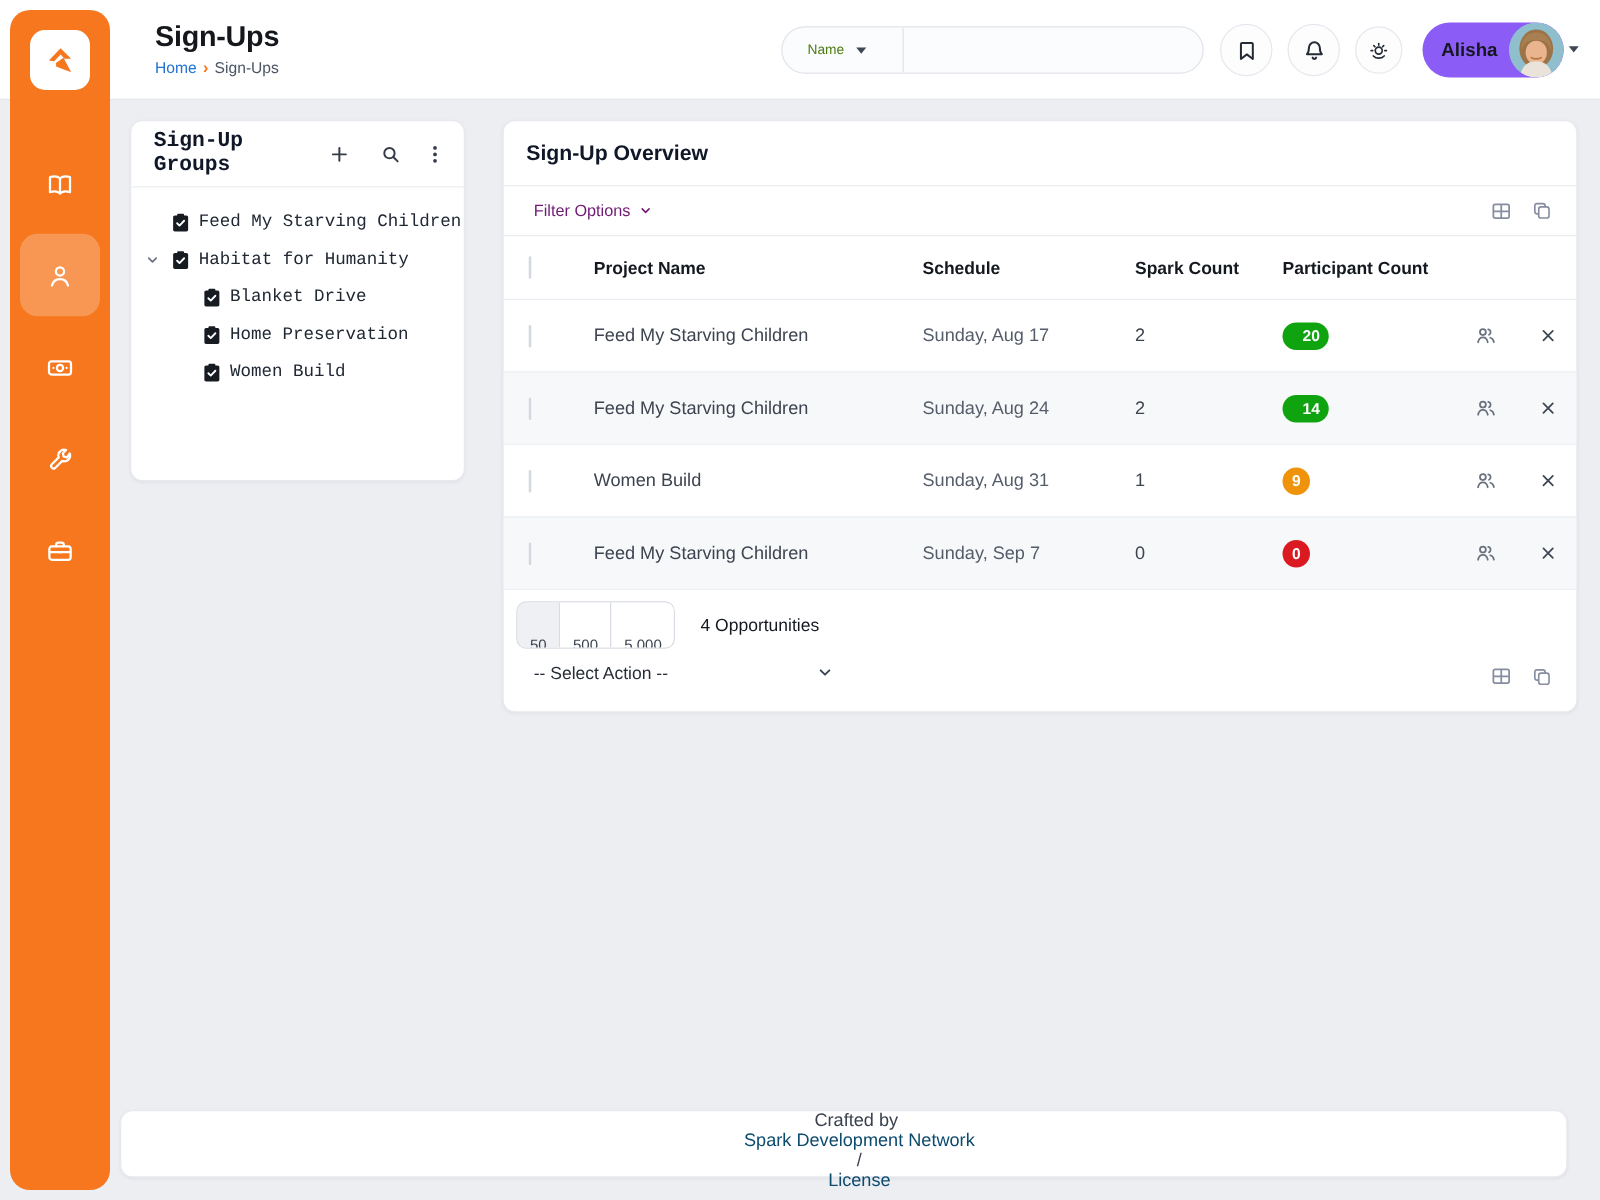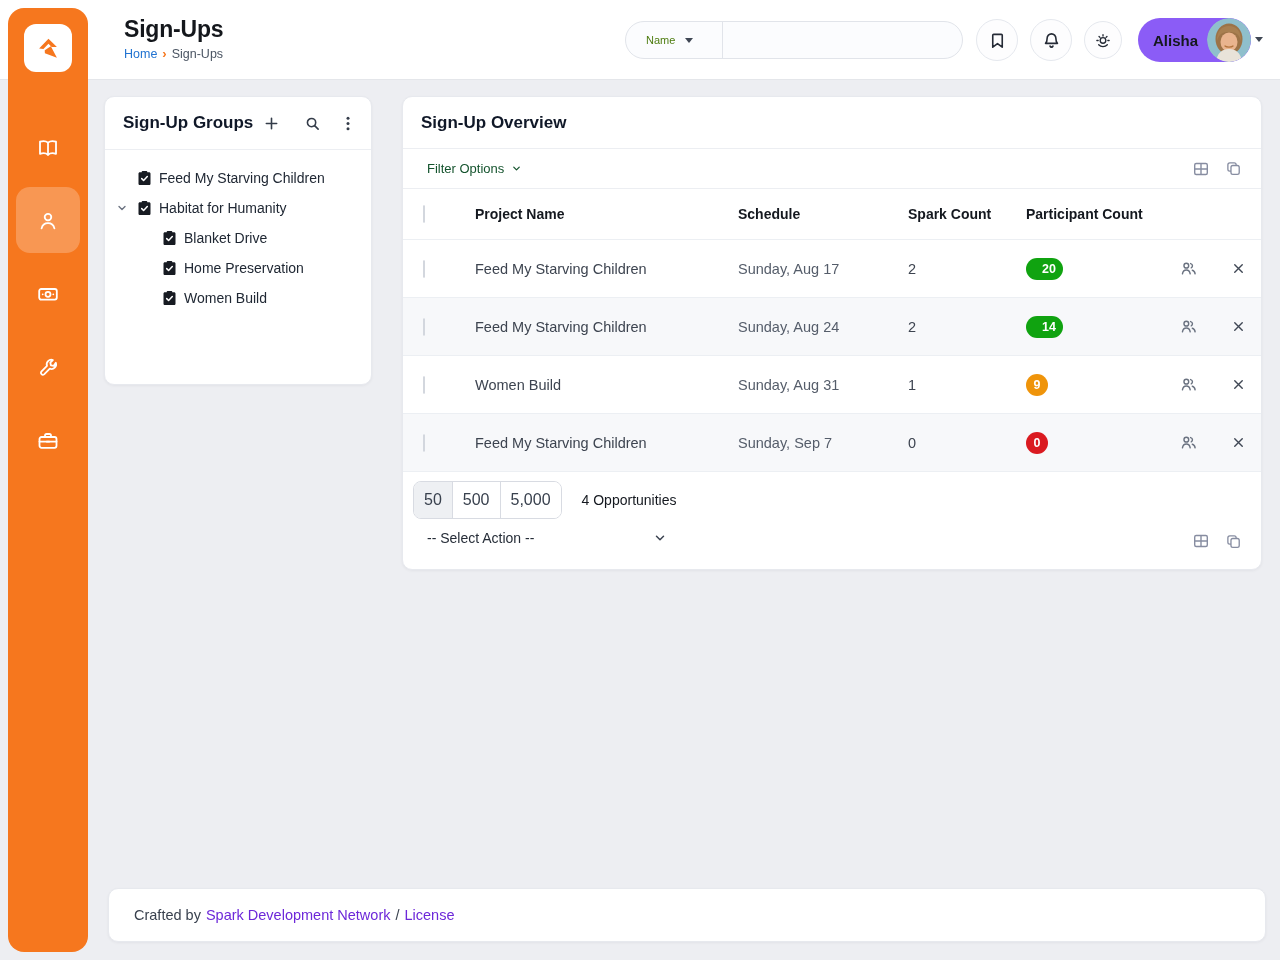--- a/index.html
+++ b/index.html
@@ -34,66 +34,66 @@
   .sidebar { position:absolute; left:8px; top:8px; width:80px; height:944px; background:#f6771e; border-radius:16px; z-index:5; }
   .logo { position:absolute; left:16px; top:16px; width:48px; height:48px; background:#fff; border-radius:12px; display:flex; align-items:center; justify-content:center; color:#f6771e; }
   .nav-active-bg { position:absolute; left:8px; top:179px; width:64px; height:66px; background:rgba(255,255,255,.24); border-radius:14px; }
   .nav-ic { position:absolute; left:28px; width:24px; height:24px; color:#fff; cursor:pointer; }
   .ni-book { top:128px; } .ni-person { top:201px; } .ni-cash { top:274px; } .ni-wrench { top:348px; } .ni-case { top:421px; }
 
   
   .card { position:absolute; background:#fff; border:1px solid #e7e9ee; border-radius:10px; box-shadow:0 1px 3px rgba(16,24,40,.05); }
 
   
-  .groups { left:104px; top:96px; width:268px; height:289px; }
+  .groups { left:104px; top:96px; width:268px; height:289px;font-family:Liberation Mono, monospace; }
   .groups-header { height:53px; border-bottom:1px solid #eceef2; display:flex; align-items:center; padding:0 21px 0 18px; }
   .panel-title { font-size:17px; font-weight:700; color:#101828; }
   .groups-actions { margin-left:auto; display:flex; align-items:center; gap:26px; color:#343c49; }
   .groups-actions > span { cursor:pointer; display:flex; }
   .tree { padding-top:13px; }
   .tree-item { height:30px; display:flex; align-items:center; font-size:14px; color:#202834; padding-left:11px; cursor:pointer; }
   .tree-item.lvl1 { padding-left:36px; }
   .chev-slot { width:21px; display:flex; align-items:center; color:#6b7280; }
   .clip { width:15px; height:16px; margin-right:7px; flex:0 0 15px; color:#171b22; }
 
   
   .overview { left:402px; top:96px; width:860px; height:474px; }
   .ov-header { height:52px; border-bottom:1px solid #eceef2; display:flex; align-items:center; padding:0 18px; }
   .filter-row { height:40px; border-bottom:1px solid #eceef2; display:flex; align-items:center; padding:0 20px 0 24px; }
-  .filter-toggle { display:flex; align-items:center; gap:7px; font-size:13px; color:#14532d; cursor:pointer; }
+  .filter-toggle { display:flex; align-items:center; gap:7px; font-size:13px; color:#701a75; cursor:pointer; }
   .mini-icons { margin-left:auto; display:flex; align-items:center; gap:17px; color:#878da1; }
   .mini-icons > span { cursor:pointer; display:flex; }
 
   .grid-row { display:grid; grid-template-columns:72px 263px 170px 118px 137px 1fr 50px 50px; align-items:center; }
   .thead { height:50px; font-size:14px; font-weight:700; color:#14181f; }
   .cb { width:18px; height:18px; margin-left:20px; border:1.5px solid #d3d7de; border-radius:5px; background:#fff; cursor:pointer; }
   .trow { height:58px; border-top:1px solid #eceff3; font-size:14.5px; }
   .trow.alt { background:#f7f8fa; }
   .cell-project { color:#3d4450; }
   .cell-schedule { color:#555d6a; }
   .cell-leaders { color:#3d4450; }
   .badge { display:inline-flex; align-items:center; justify-content:center; height:22px; min-width:22px; padding:0 7px; border-radius:11px; color:#fff; font-size:12.5px; font-weight:700; }
   .badge.green { background:#10a310;padding-left:16px; } .badge.orange { background:#ef940a; } .badge.red { background:#da1a20; }
   .row-ic { display:flex; justify-content:center; color:#6a7280; cursor:pointer; }
   .row-x { display:flex; justify-content:center; color:#3f4754; cursor:pointer; }
 
   .ov-footer { border-top:1px solid #eceff3; padding:9px 0 0 10px; position:relative; height:98px; }
   .pager { display:flex; align-items:center; }
   .size-group { display:flex; border:1px solid #d8dbe2; border-radius:8px; overflow:hidden; background:#fff; }
-  .size-btn { min-width:33px; padding:0 10px; height:36px; line-height:36px; text-align:center; font-size:16px; color:#39414e; border-left:1px solid #d8dbe2; cursor:pointer; background:#fff; }
+  .size-btn { min-width:33px; padding:16px 10px; height:36px; line-height:36px; text-align:center; font-size:12px; color:#39414e; border-left:1px solid #d8dbe2; cursor:pointer; background:#fff; }
   .size-btn:first-child { border-left:none; }
   .size-btn.active { background:#eef0f3; }
   .pager-count { margin-left:20px; font-size:14px; font-weight:500; color:#14181f; }
   .action-row { display:flex; align-items:center; margin:11px 0 0 14px; }
   .select-fake { width:240px; display:flex; align-items:center; justify-content:space-between; font-size:14px; color:#262d38; cursor:pointer; }
   .ov-bottom-icons { position:absolute; right:20px; bottom:20px; }
 
   
-  .footer { left:108px; top:888px; width:1158px; height:54px; display:flex; align-items:center; padding-left:25px; font-size:14.5px; color:#39414e; }
-  .footer a { color:#6d28d9; text-decoration:none; }
+  .footer { left:96px; top:888px; width:1158px; height:54px; display:flex; align-items:center; padding-left:25px; font-size:14.5px; color:#39414e;flex-direction:column; }
+  .footer a { color:#0c4a6e; text-decoration:none; }
   .footer .sep { margin:0 5px; }
   .footer .pre { margin-right:5px; }
 
   svg { display:block; }
 </style>
 </head>
 <body>
 
 <div class="stage">
 

